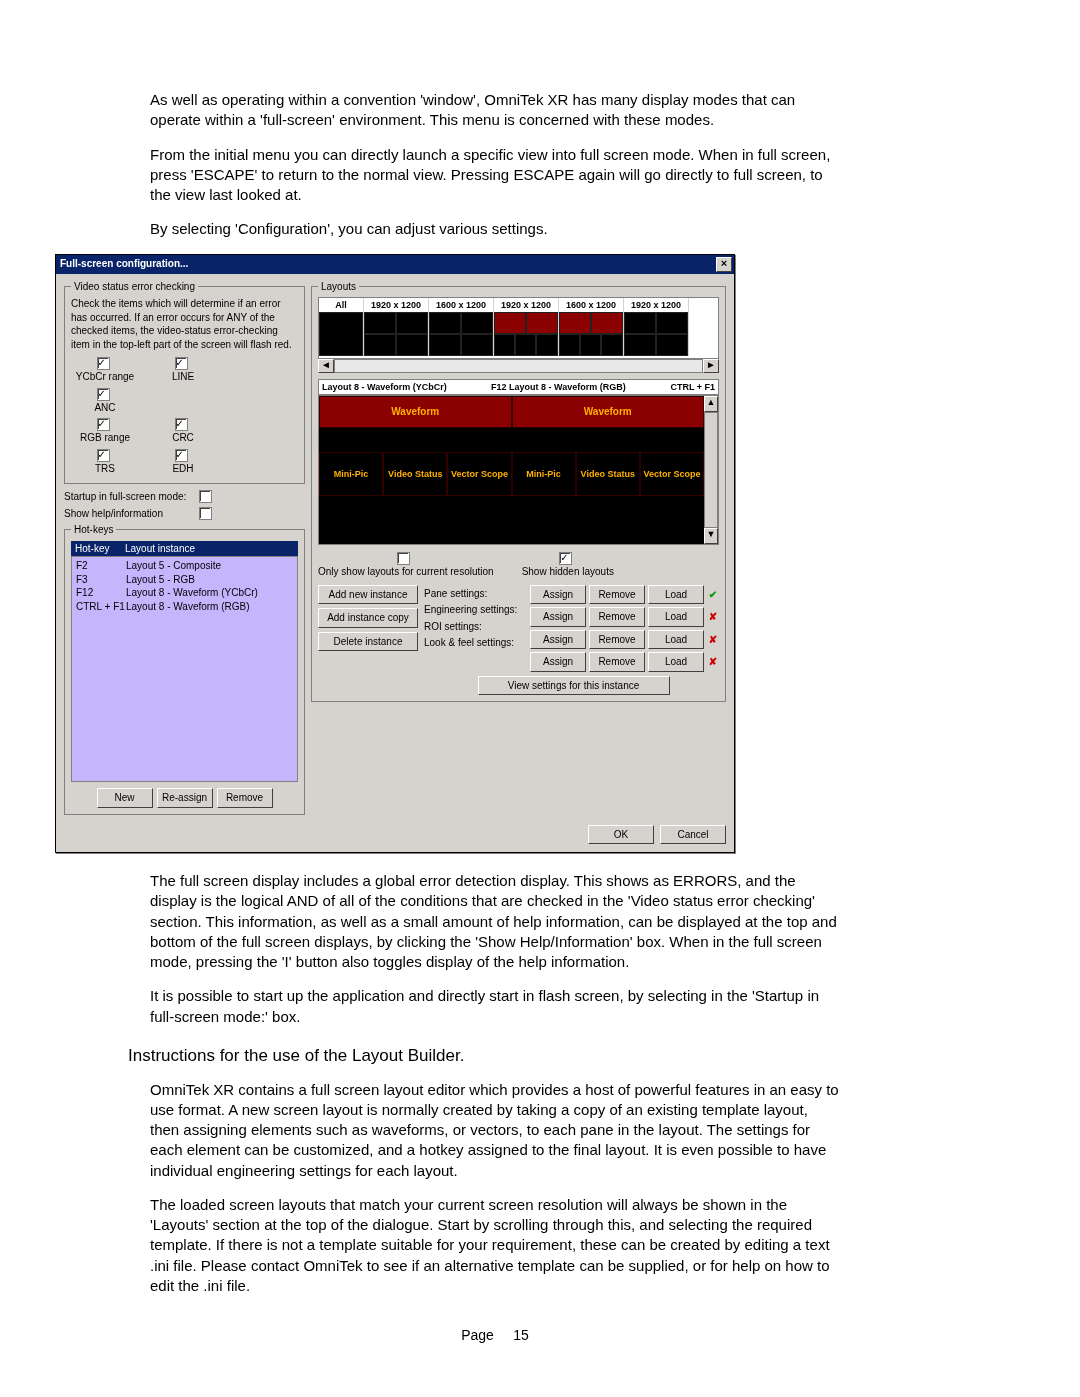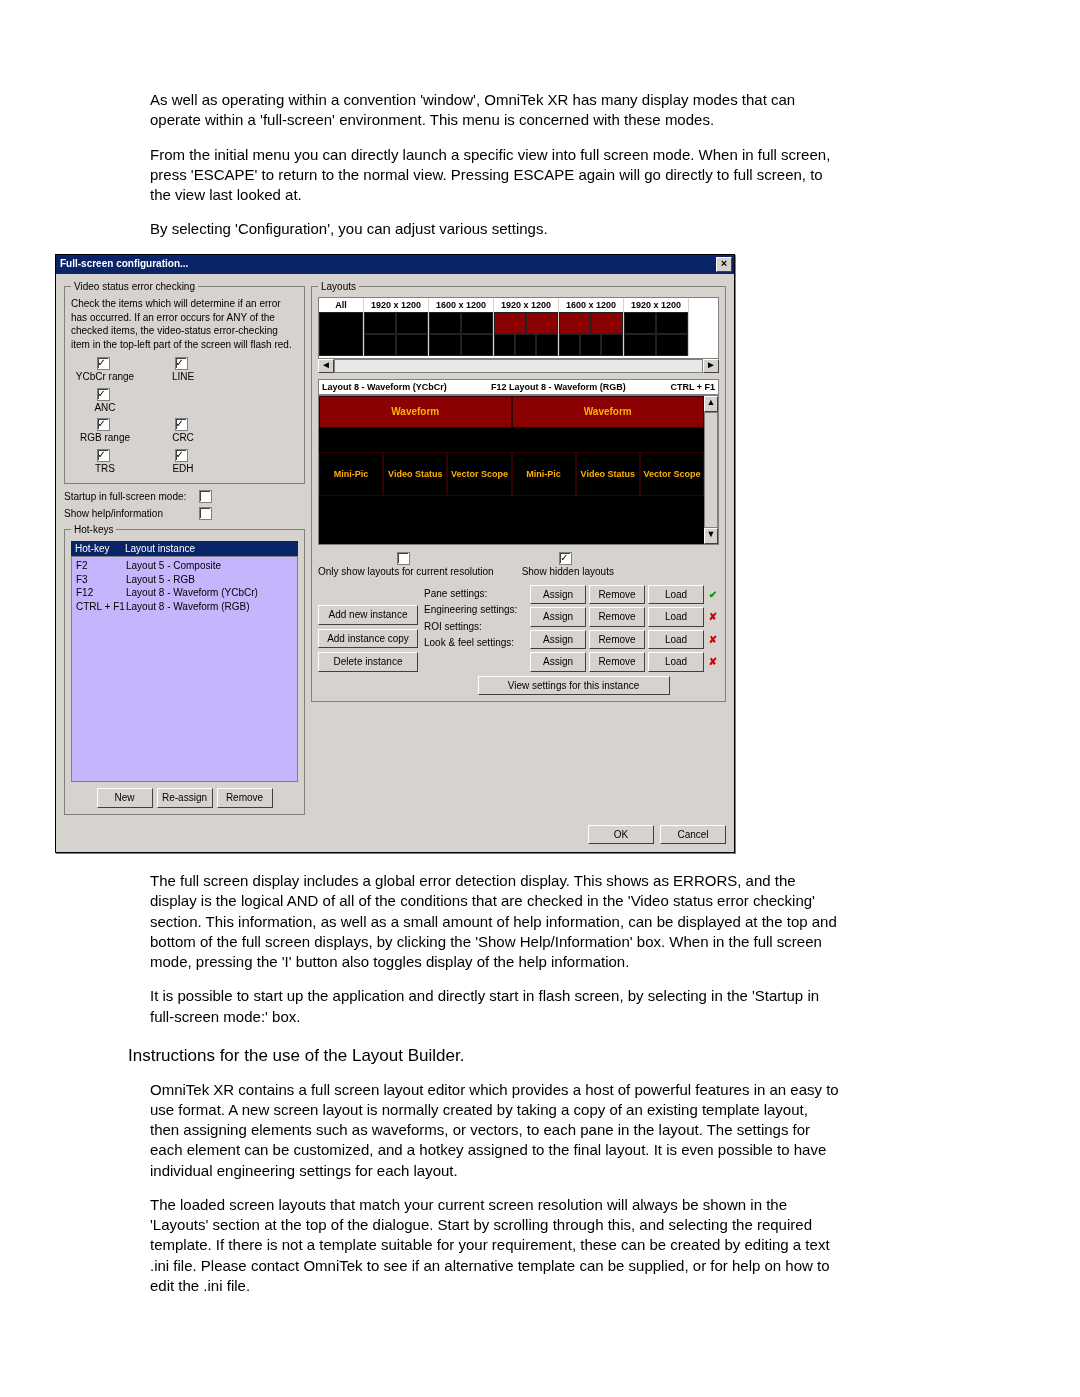--- a/index.html
+++ b/index.html
@@ -118,21 +118,21 @@
   .sel-area .arrows > div { height:14px; border:1px solid #fff; border-right-color:#404040; border-bottom-color:#404040; background:#d6d3ce; text-align:center; line-height:10px; font-size:9px;}
   .layout-canvas { flex:1; display:flex; }
   .half { flex:1; display:flex; flex-direction:column;}
   .wave { background:#8b0000; height:30px; color:#ffb000; font-weight:bold; font-size:10px; text-align:center; display:flex; align-items:center; justify-content:center; border:1px solid #300;}
   .stub { background:#000; flex:1;}
   .row3 { display:flex; height:44px;}
   .pane { flex:1; border:1px solid #300; background:#000000; color:#ffb000; font-size:9px; font-weight:bold; display:flex; align-items:center; justify-content:center; text-align:center;}
 
   .opts-row { display:flex; align-items:flex-end; gap:18px; margin:5px 0 4px 0;}
   .grid4 { display:flex; }
-  .grid4 .colA { width:100px; display:flex; flex-direction:column; gap:4px;justify-content:flex-end;}
+  .grid4 .colA { width:100px; display:flex; flex-direction:column; gap:4px;}
   .grid4 .colB { width:106px; display:flex; flex-direction:column; gap:3px; padding-left:6px; padding-top:2px;}
   .grid4 .colC { display:flex; flex-direction:column; gap:3px;}
   .btns3 { display:flex; gap:3px; align-items:center;}
   .status-ico { width:12px; height:12px; display:inline-flex; align-items:center; justify-content:center; font-weight:bold;}
   .ok-ico { color:#090;}
   .x-ico { color:#c00;}
 
   .view-btn-row { text-align:center; margin-top:4px;}
   .dlg-footer { display:flex; justify-content:flex-end; gap:6px; padding:0 8px 8px 0;}
   .dlg-footer .btn { min-width:64px; }
@@ -399,13 +399,16 @@
       </div>
     </div>
   </div>
 
   <p>The full screen display includes a global error detection display.  This shows as ERRORS, and the display is the logical AND of all of the conditions that are checked in the 'Video status error checking' section.  This information, as well as a small amount of help information, can be displayed at the top and bottom of the full screen displays, by clicking the 'Show Help/Information' box.  When in the full screen mode, pressing the 'I' button also toggles display of the help information.</p>
   <p>It is possible to start up the application and directly start in flash screen, by selecting in the 'Startup in full-screen mode:' box.</p>
   <div class="section-head">Instructions for the use of the Layout Builder.</div>
   <p>OmniTek XR contains a full screen layout editor which provides a host of powerful features in an easy to use format.  A new screen layout is normally created by taking a copy of an existing template layout, then assigning elements such as waveforms, or vectors, to each pane in the layout.  The settings for each element can be customized, and a hotkey assigned to the final layout.  It is even possible to have individual engineering settings for each layout.</p>
   <p>The loaded screen layouts that match your current screen resolution will always be shown in the 'Layouts' section at the top of the dialogue.  Start by scrolling through this, and selecting the required template.  If there is not a template suitable for your requirement, these can be created by editing a text .ini file.  Please contact OmniTek to see if an alternative template can be supplied, or for help on how to edit the .ini file.</p>
 
+  <div class="page-footer">
+    <span>Page</span>&nbsp;&nbsp;&nbsp;&nbsp;&nbsp;<span>15</span>
+  </div>
 </div>
 
 </body></html>

